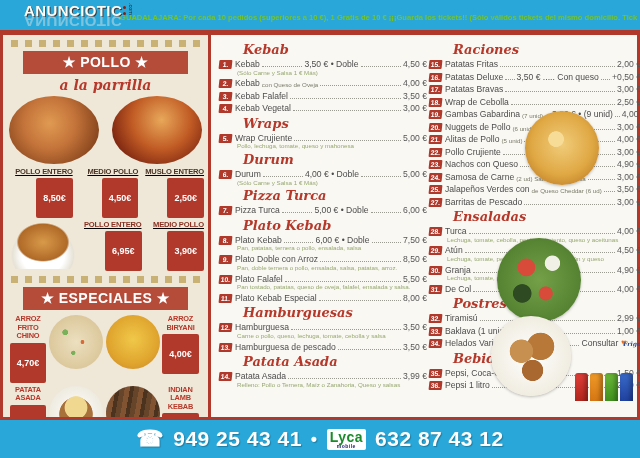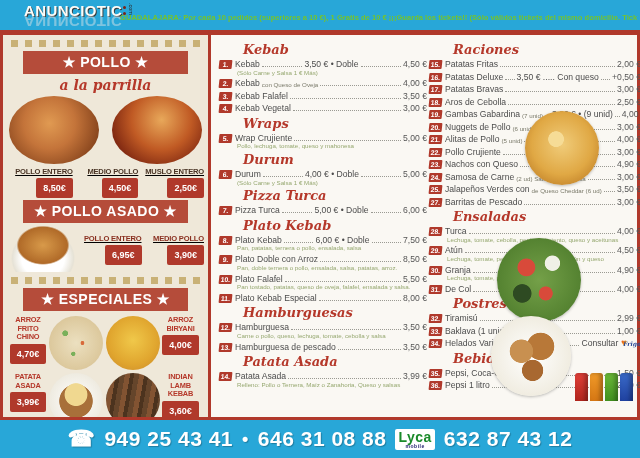--- a/index.html
+++ b/index.html
@@ -46,21 +46,21 @@
   .photo-row{display:flex;justify-content:space-between;padding:0 6px;margin-bottom:3px;}
   .circle{border-radius:50%;}
   .ph-grill1{width:90px;height:68px;border-radius:50%/50%;
     background:radial-gradient(circle at 45% 40%,#e09a52 0%,#c4743a 40%,#8e4a20 75%,#6a3212 100%);}
   .ph-grill2{width:90px;height:68px;border-radius:50%/50%;
     background:radial-gradient(circle at 55% 35%,#e8a85a 0%,#c05a24 45%,#7a2410 80%,#4a140a 100%);}
   .plabel-row{display:flex;justify-content:space-between;padding:0 4px;margin-bottom:2px;}
   .pcell{flex:1;text-align:right;text-decoration:underline;}
   .plabel{font-size:7.6px;font-weight:bold;color:var(--label);letter-spacing:-.2px;white-space:nowrap;}
   .pprice{display:inline-block;margin-top:2px;background:var(--brick);color:#fff;
-          font-weight:bold;font-size:9px;padding:5px 7px;border-radius:2px;}
+          font-weight:bold;font-size:9px;padding:15px 7px;border-radius:2px;}
   .asado-row{display:flex;align-items:center;padding:0 4px;margin:2px 0 1px;}
   .ph-asado{width:72px;height:46px;border-radius:6px;flex:none;
     background:radial-gradient(ellipse at 50% 42%,#d89a4a 0%,#b06a28 48%,rgba(0,0,0,0) 52%),
                radial-gradient(ellipse at 50% 70%,#ffffff 42%,#e6e2d6 60%,rgba(0,0,0,0) 63%),
                var(--beige);}
   .asado-cells{flex:1;display:flex;}
   .asado-cells .plabel{color:#8a3020;}
   .esp-grid{padding:2px 4px 0;}
   .esp-row{display:flex;justify-content:space-between;margin-bottom:3px;}
   .esp-cell{display:flex;align-items:flex-start;width:99px;}
@@ -178,21 +178,20 @@
         <div class="pcell">
           <div class="plabel">MEDIO POLLO</div>
           <div class="pprice">4,50€</div>
         </div>
         <div class="pcell">
           <div class="plabel">MUSLO ENTERO</div>
           <div class="pprice">2,50€</div>
         </div>
       </div>
 
-      <div class="ribbon">★ POLLO ASADO ★</div>
       <div class="asado-row">
         <div class="ph-asado"></div>
         <div class="asado-cells">
           <div class="pcell">
             <div class="plabel">POLLO ENTERO</div>
             <div class="pprice">6,95€</div>
           </div>
           <div class="pcell">
             <div class="plabel">MEDIO POLLO</div>
             <div class="pprice">3,90€</div>
@@ -376,21 +375,21 @@
           <span class="pr">+0,50 €</span>
         </div>
         <div class="mi">
           <span class="badge">17.</span>
           <span class="nm">Patatas Bravas</span>
           <span class="lead"></span>
           <span class="pr">3,00 €</span>
         </div>
         <div class="mi">
           <span class="badge">18.</span>
-          <span class="nm">Aros de Cebolla</span>
+          <span class="nm">Wrap de Cebolla</span>
           <span class="lead"></span>
           <span class="pr">2,50 €</span>
         </div>
         <div class="mi">
           <span class="badge">19.</span>
           <span class="nm">Gambas Gabardina</span>
           <span class="note">(7 unid)</span>
           <span class="lead"></span>
           <span class="mid">3,00 € • (9 unid)</span>
           <span class="lead"></span>
@@ -506,20 +505,19 @@
           <span class="lead"></span>
           <span class="pr">2,50 €</span>
         </div>
       </div>
   </div>
 
   <div class="footer">
     <span class="phone-icon">☎</span>
     <span>949 25 43 41</span>
     <span class="dot-sep">•</span>
-    <span>646 31 08 88</span>
     <span class="lyca">
       <span class="l1">Lyca</span>
       <span class="l2">mobile</span>
     </span>
     <span>632 87 43 12</span>
   </div>
 </div>
 
 </body></html>

